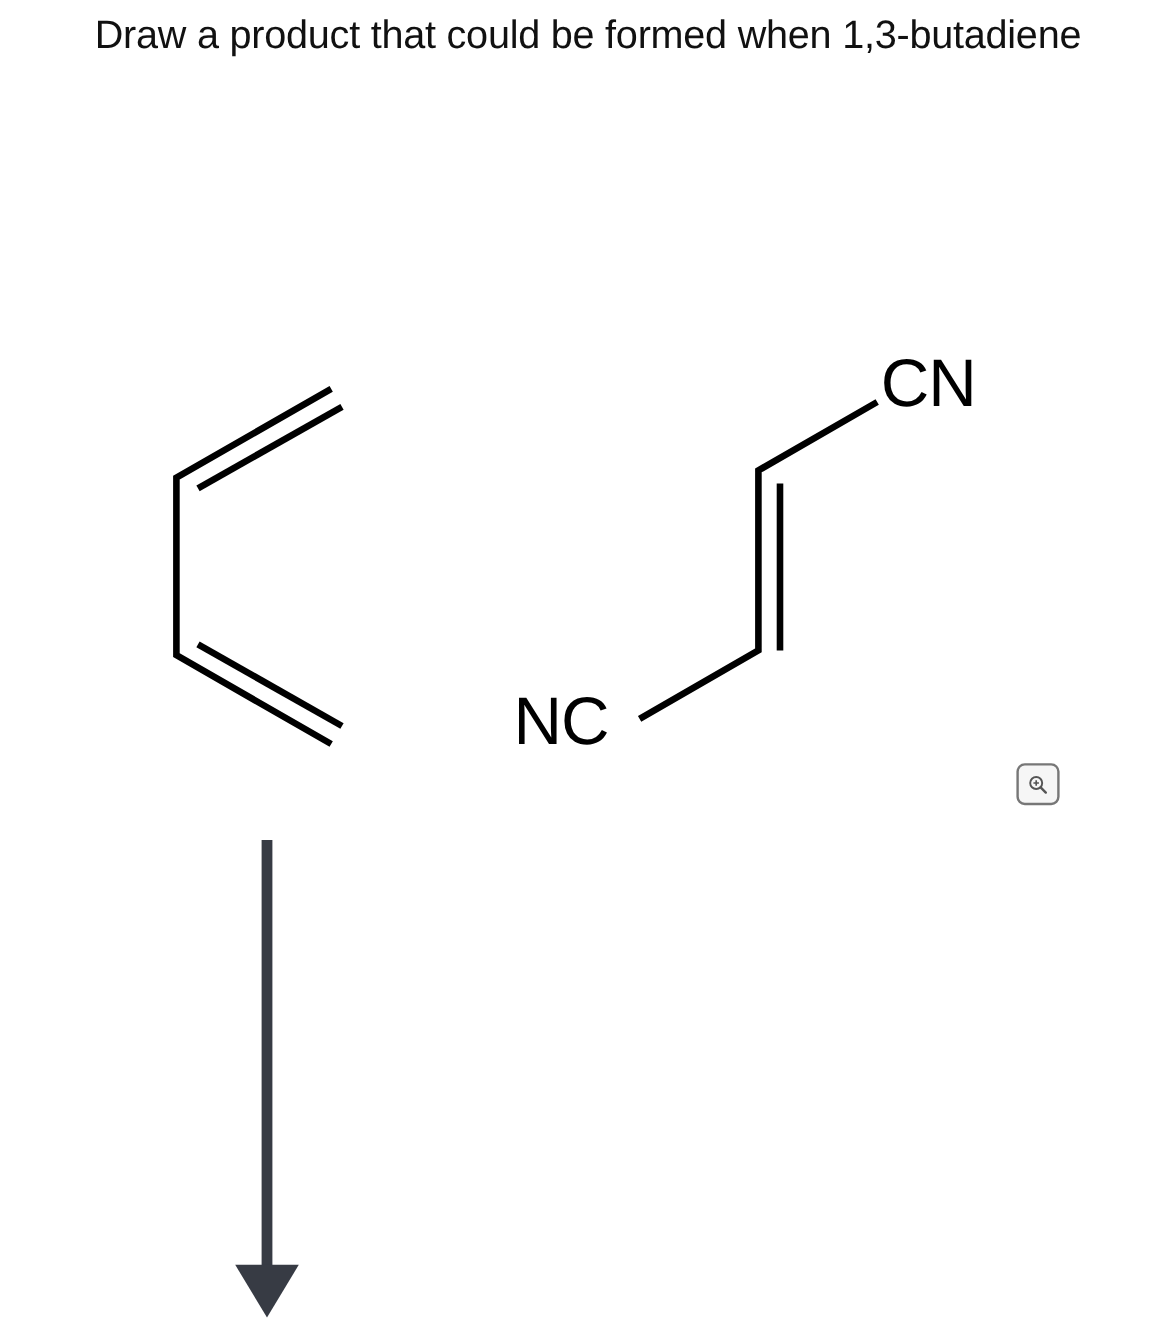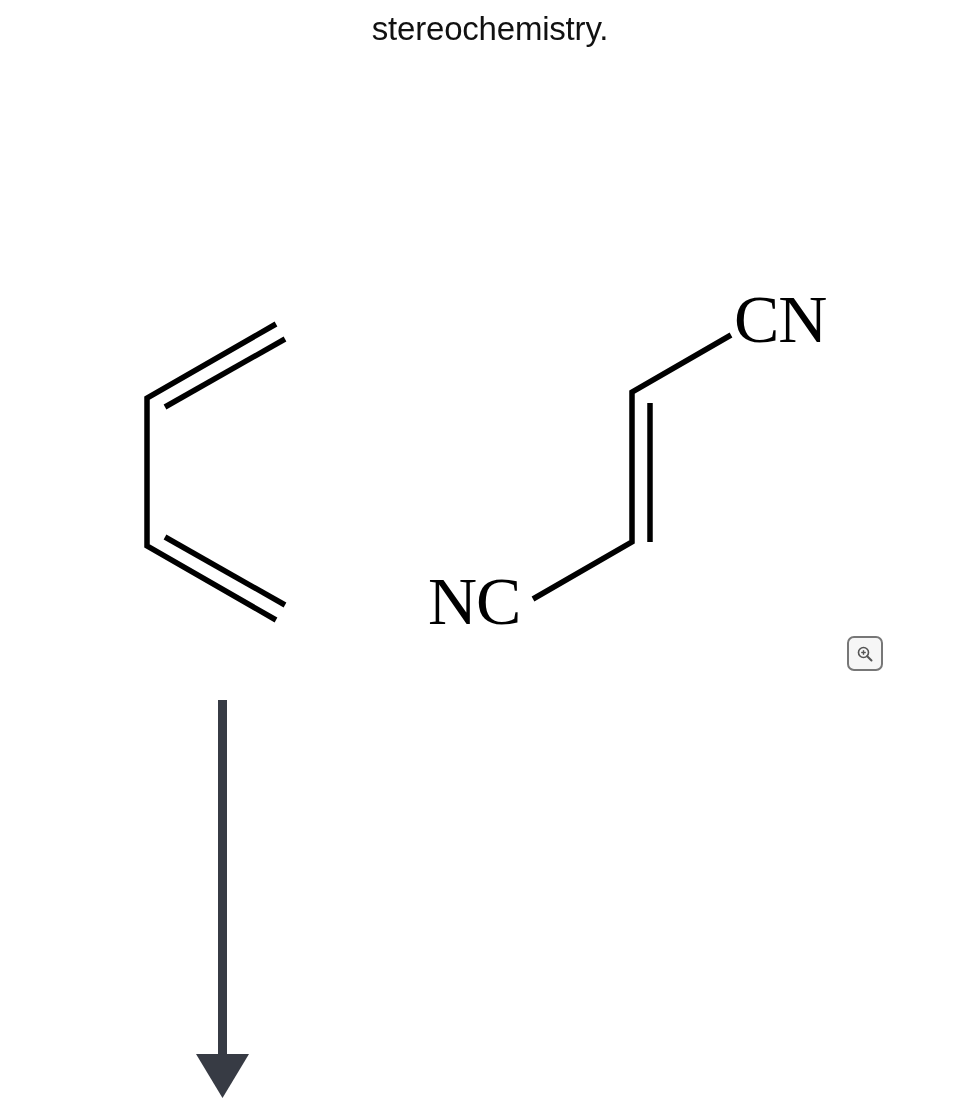--- a/index.html
+++ b/index.html
@@ -29,22 +29,22 @@
     .question span { display: block; }
     .canvas {
       position: absolute;
       left: 0;
       top: 0;
       width: 980px;
       height: 1110px;
     }
     .atom-label {
       position: absolute;
-      font-family: Liberation Serif, serif;
-      font-size: 68px;
+      font-family: Liberation Sans, sans-serif;
+      font-size: 56px;
       line-height: 62px;
       color: #000000;
       letter-spacing: -1px;
     }
     .zoom-button {
       position: absolute;
       left: 847px;
       top: 636px;
       width: 36px;
       height: 35px;
@@ -55,21 +55,21 @@
       display: flex;
       align-items: center;
       justify-content: center;
       cursor: pointer;
     }
   </style>
 </head>
 <body>
 
 <div class="question">
-  <span>stereochemistry.</span>
+  <span>Draw a product that could be formed when 1,3-butadiene</span>
 </div>
 
 <svg class="canvas" width="980" height="1110" viewBox="0 0 980 1110">
 
   <g stroke="#000000" stroke-width="5.5" stroke-linecap="butt" fill="none">
     <polyline points="276,324 147,398 147,546 276,620"></polyline>
     <line x1="165" y1="407" x2="285" y2="339"></line>
     <line x1="165" y1="537" x2="285" y2="605"></line>
   </g>
 

